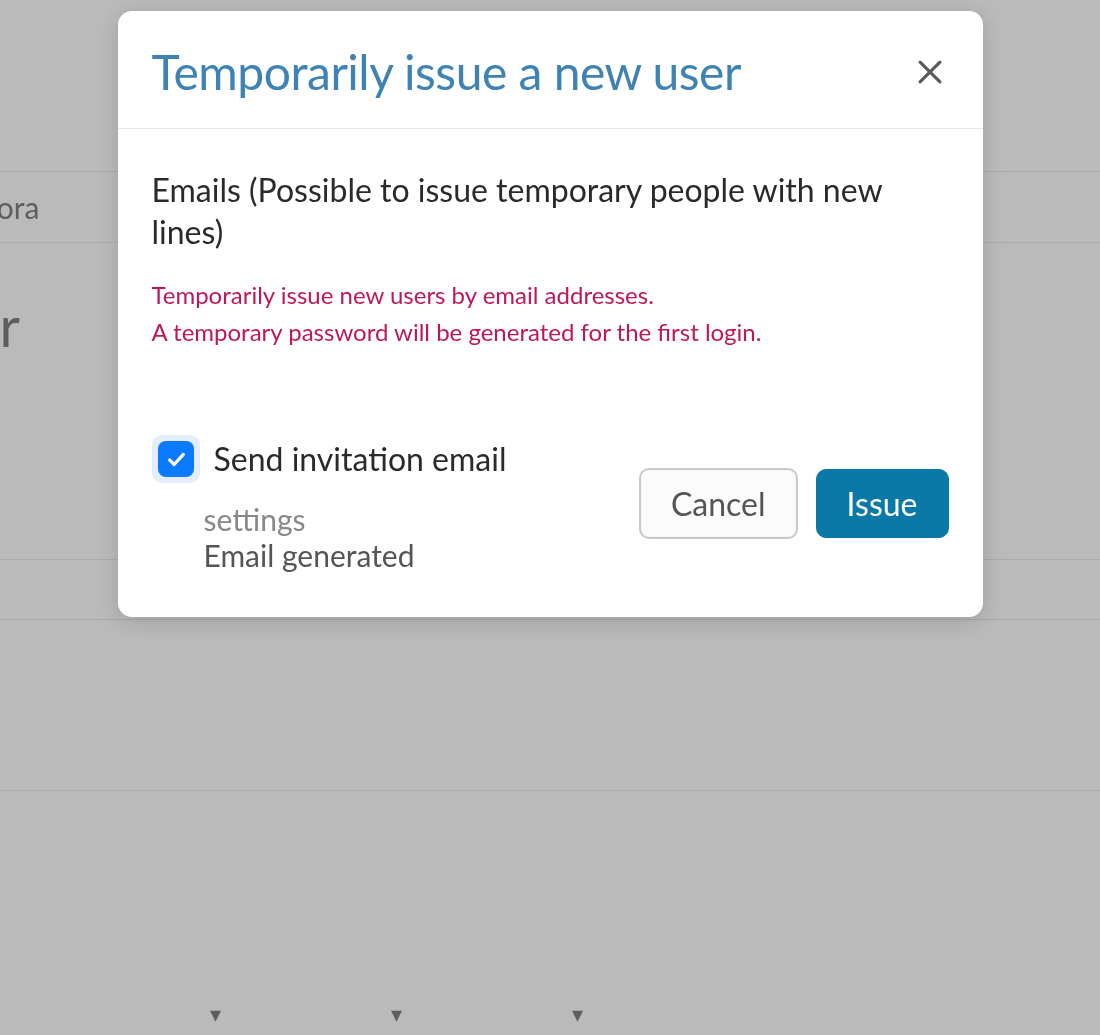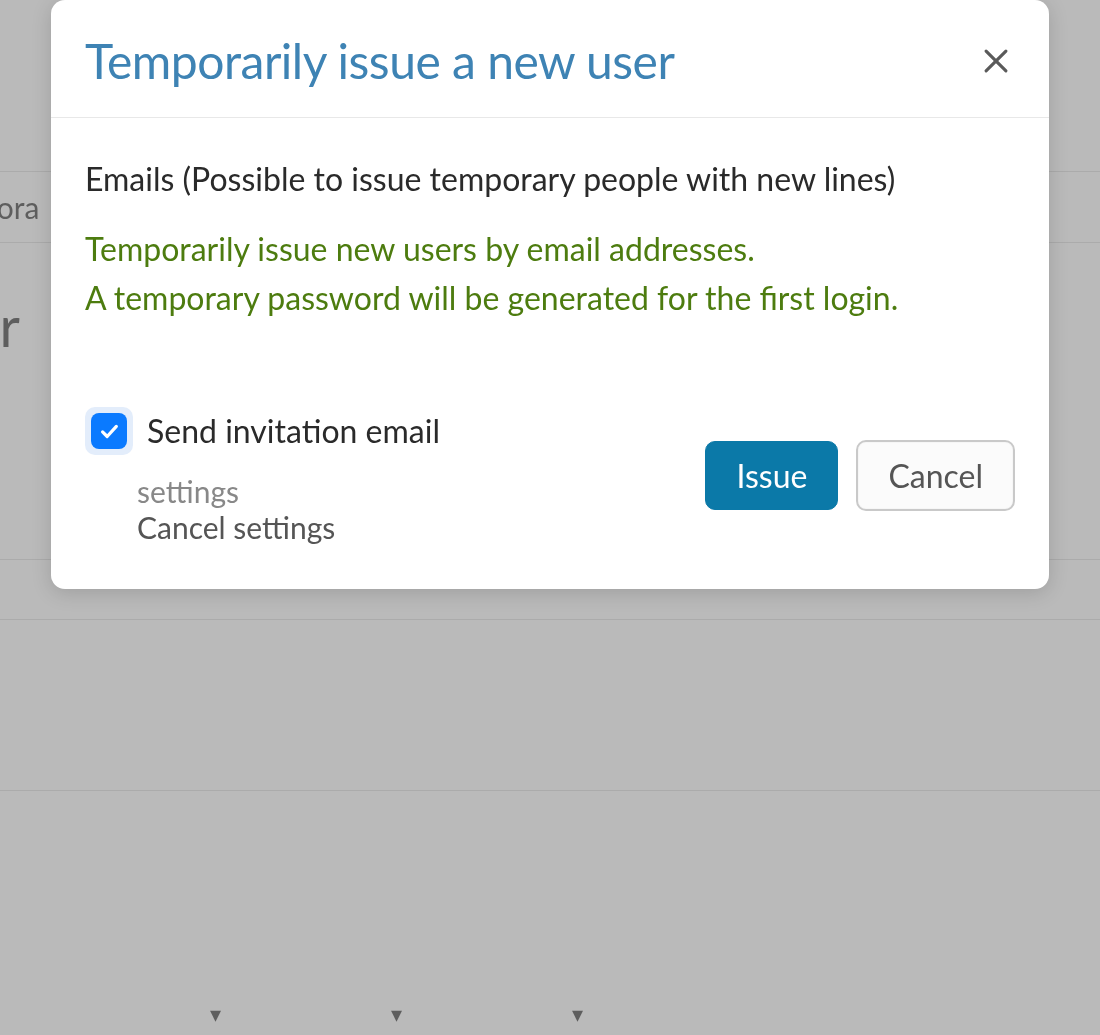--- a/index.html
+++ b/index.html
@@ -99,21 +99,22 @@
       inset: 0;
       background: rgba(130, 130, 130, 0.55);
       display: flex;
       align-items: flex-start;
       justify-content: center;
     }
     
     .modal {
       background: #ffffff;
       border-radius: 14px;
-      width: 998px;
+      width: 865px;
+      margin-top: 11px;
       box-shadow: 0 4px 20px rgba(0,0,0,0.15);
       overflow: hidden;
     }
     .modal-header {
       display: flex;
       align-items: center;
       justify-content: space-between;
       padding: 32px 34px 28px 34px;
       border-bottom: 1px solid #e8e8e8;
     }
@@ -140,22 +141,22 @@
     .modal-body {
       padding: 40px 34px 20px 34px;
     }
     .field-label {
       font-size: 32px;
       color: #2a2a2a;
       margin-bottom: 24px;
       line-height: 1.3;
     }
     .help-text {
-      font-size: 32px;
-      color: #4d7c0f;
+      font-size: 24px;
+      color: #be185d;
       line-height: 1.55;
       margin-bottom: 28px;
     }
     .email-textarea {
       width: 100%;
       height: 400px;
       border: 1px solid #d7d7d7;
       border-radius: 10px;
       padding: 22px 26px;
       font-size: 32px;
@@ -293,22 +294,22 @@
             <div class="checkbox">
               <svg viewBox="0 0 24 24" fill="none" stroke="#ffffff" stroke-width="3.5" stroke-linecap="round" stroke-linejoin="round">
                 <polyline points="5 13 10 18 20 7"></polyline>
               </svg>
             </div>
           </div>
           <span class="checkbox-label">Send invitation email</span>
         </div>
         <div class="settings-row">
           <span class="settings-pre">settings</span>
-          <span class="settings-link">Cancel settings</span>
+          <span class="settings-link">Email generated</span>
         </div>
       </div>
       <div class="footer-right">
+        <button class="btn btn-cancel">Cancel</button>
         <button class="btn btn-issue">Issue</button>
-        <button class="btn btn-cancel">Cancel</button>
       </div>
     </div>
   </div>
 </div>
 
 </body></html>

